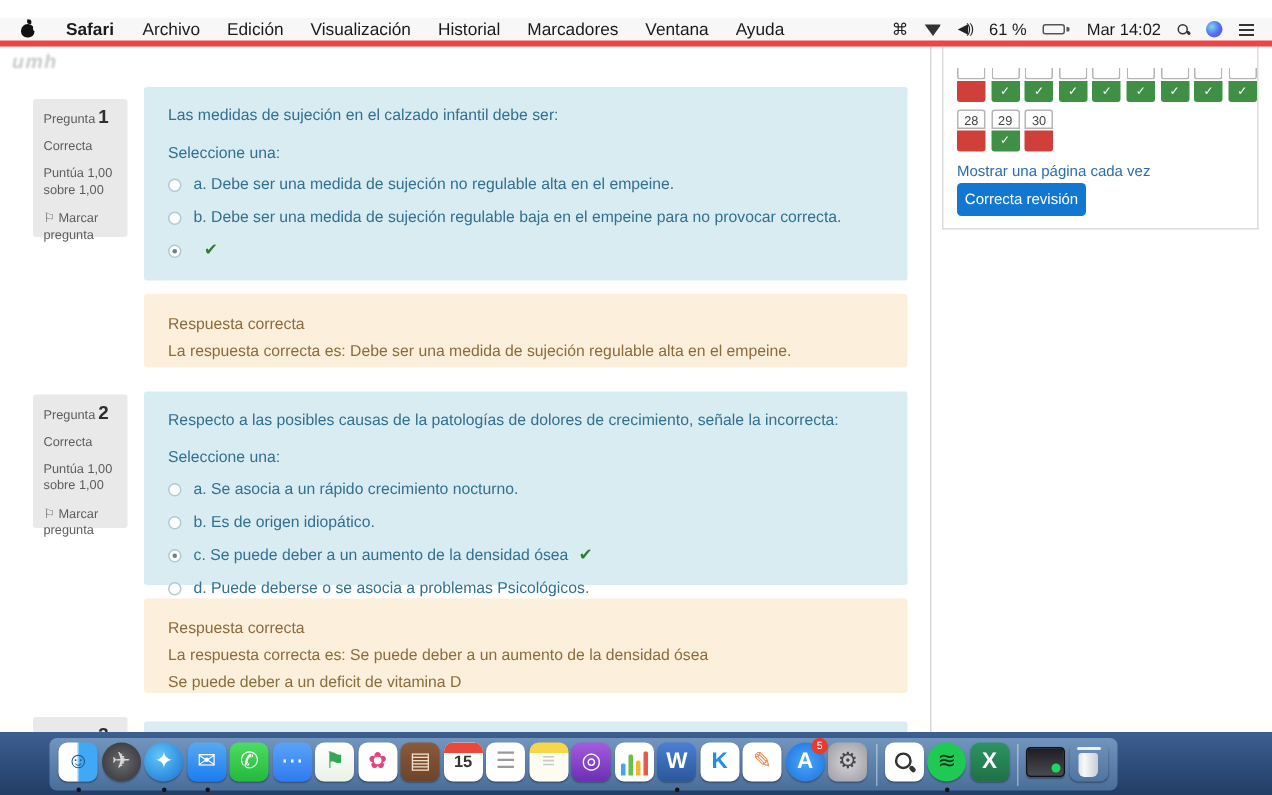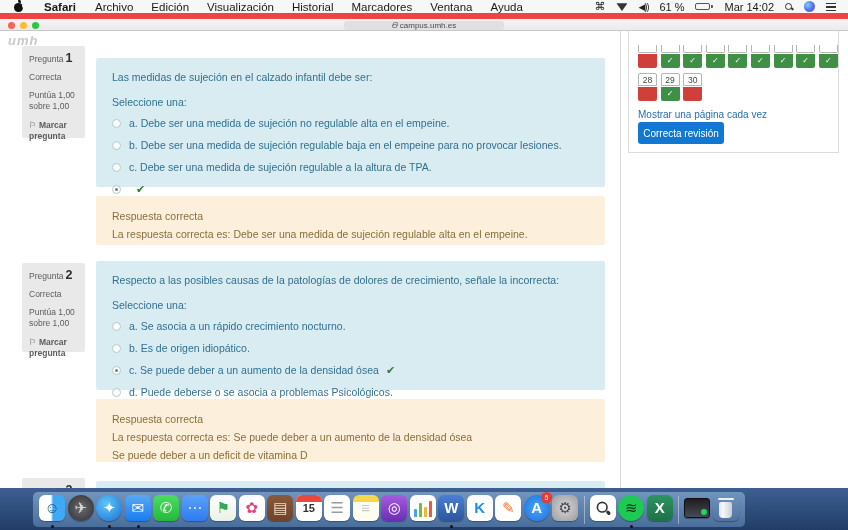--- a/index.html
+++ b/index.html
@@ -1,22 +1,22 @@
 <!DOCTYPE html>
 <html><head>
 <meta charset="utf-8">
 <style>
   * { margin:0; padding:0; box-sizing:border-box; }
   html,body { width:848px; height:530px; overflow:hidden; }
   body { font-family:"Liberation Sans","DejaVu Sans",sans-serif; background:#fff; position:relative; }
   .screen { position:absolute; inset:0; width:848px; height:530px; overflow:hidden; }
 
   
-  .menubar { position:absolute; top:0; left:0; width:848px; height:19px; background:#f7f7f7;
-    border-bottom:6px solid #ef4444; display:flex; align-items:center; font-size:11.5px; color:#1a1a1a; z-index:10; }
+  .menubar { position:absolute; top:12px; left:0; width:848px; height:19px; background:#f7f7f7;
+    border-bottom:4px solid #ef4444; display:flex; align-items:center; font-size:11.5px; color:#1a1a1a; z-index:10; }
   .apple { width:10px; height:11px; position:relative; margin:0 10px 0 14px; }
   .apple::before { content:""; position:absolute; left:0; top:2px; width:9px; height:9px; background:#111; border-radius:50% 50% 46% 46%; }
   .apple::after { content:""; position:absolute; right:-2px; top:3px; width:4px; height:4px; background:#f7f7f7; border-radius:50%; }
   .apple i { position:absolute; left:4px; top:-1px; width:3px; height:3px; background:#111; border-radius:0 60% 0 60%; transform:rotate(10deg); }
   .menu-item { padding:0 9px; }
   .menu-item.app { font-weight:bold; padding:0 10px; }
   .mb-status { margin-left:auto; display:flex; align-items:center; gap:11px; padding-right:12px; font-size:11px; }
   .glyph-ic { font-size:11px; color:#222; }
   .wifi { width:11px; height:9px; background:#333; clip-path:polygon(50% 100%, 0 15%, 100% 15%); border-radius:2px; }
   .vol { font-size:9px; color:#222; letter-spacing:-1px; }
@@ -44,21 +44,21 @@
   
   .page { position:absolute; top:31px; left:0; width:848px; height:499px; background:#fff; }
   .umh-logo { position:absolute; left:8px; top:2px; font-size:13px; font-weight:bold; font-style:italic; color:#777;
     opacity:.4; filter:blur(0.7px); letter-spacing:1px; }
   .vline { position:absolute; left:620px; top:0; width:1px; height:458px; background:#d9d9d9; }
 
   .qinfo { position:absolute; left:22px; width:63px; background:#e9e9e9; border-radius:2px; padding:7px 7px;
     font-size:8.5px; color:#5c5c5c; line-height:11px; }
   .qinfo .qnum { font-size:12.5px; font-weight:bold; color:#2e2e2e; margin-left:2px; }
   .qinfo .row { margin-top:7px; }
-  .qinfo .flagrow { margin-top:8px;font-weight:bold; }
+  .qinfo .flagrow { margin-top:8px; }
 
   .qbox { position:absolute; left:96px; width:509px; background:#d9ecf2; border-radius:2px; padding:13px 16px;
     font-size:10.5px; color:#31708f; }
   .qbox .prompt { margin-top:13px; }
   .opt { display:flex; align-items:center; margin-top:9px; line-height:13px; }
   .radio { width:9px; height:9px; min-width:9px; border-radius:50%; background:#fdfefe; border:1px solid #b4c9d0; margin-right:8px; position:relative; }
   .opt.sel .radio::after { content:""; position:absolute; left:2px; top:2px; width:3px; height:3px; border-radius:50%; background:#6b7f88; }
   .opt .check { color:#2e7d32; font-weight:bold; margin-left:7px; font-size:11px; }
 
   .fbox { position:absolute; left:96px; width:509px; background:#fcf0dc; border-radius:2px; padding:11px 16px;
@@ -147,40 +147,36 @@
     <div class="urlpill">
       <span class="lockic"></span>
       <span>campus.umh.es</span>
     </div>
   </div>
 
   <div class="page">
     <div class="umh-logo">umh</div>
     <div class="vline"></div>
 
-    <div class="qinfo" style="top:15px;height:92px;">
+    <div class="qinfo" style="top:35px;height:92px;">
       <div><span>Pregunta</span><span class="qnum">1</span></div>
       <div class="row">Correcta</div>
       <div class="row"><span>Puntúa 1,00</span><br><span>sobre 1,00</span></div>
       <div class="flagrow"><span>⚐</span> <span>Marcar</span><br><span>pregunta</span></div>
     </div>
     <div class="qbox" style="top:27px;height:129px;">
       <div>Las medidas de sujeción en el calzado infantil debe ser:</div>
       <div class="prompt">Seleccione una:</div>
       <div class="opt">
           <span class="radio"></span>
           <span><span>a.</span> <span>Debe ser una medida de sujeción no  regulable alta en el empeine.</span></span>
         </div>
       <div class="opt">
           <span class="radio"></span>
-          <span><span>b.</span> <span>Debe ser una medida de sujeción regulable baja en el empeine para no provocar lesiones.</span></span>
-        </div>
-      <div class="opt">
-          <span class="radio"></span>
-          <span><span>c.</span> <span>Debe ser una medida de sujeción regulable  a la altura de TPA.</span></span>
+          <span><span>b.</span> <span>Debe ser una medida de sujeción regulable baja en el empeine para no provocar correcta.</span></span>
         </div>
       <div class="opt sel">
           <span class="radio"></span>
           <span class="check">✔</span>
         </div>
     </div>
     <div class="fbox" style="top:165px;height:49px;">
       <div>Respuesta correcta</div>
       <div>La respuesta correcta es: Debe ser una medida de sujeción regulable alta en el empeine.</div>
     </div>

